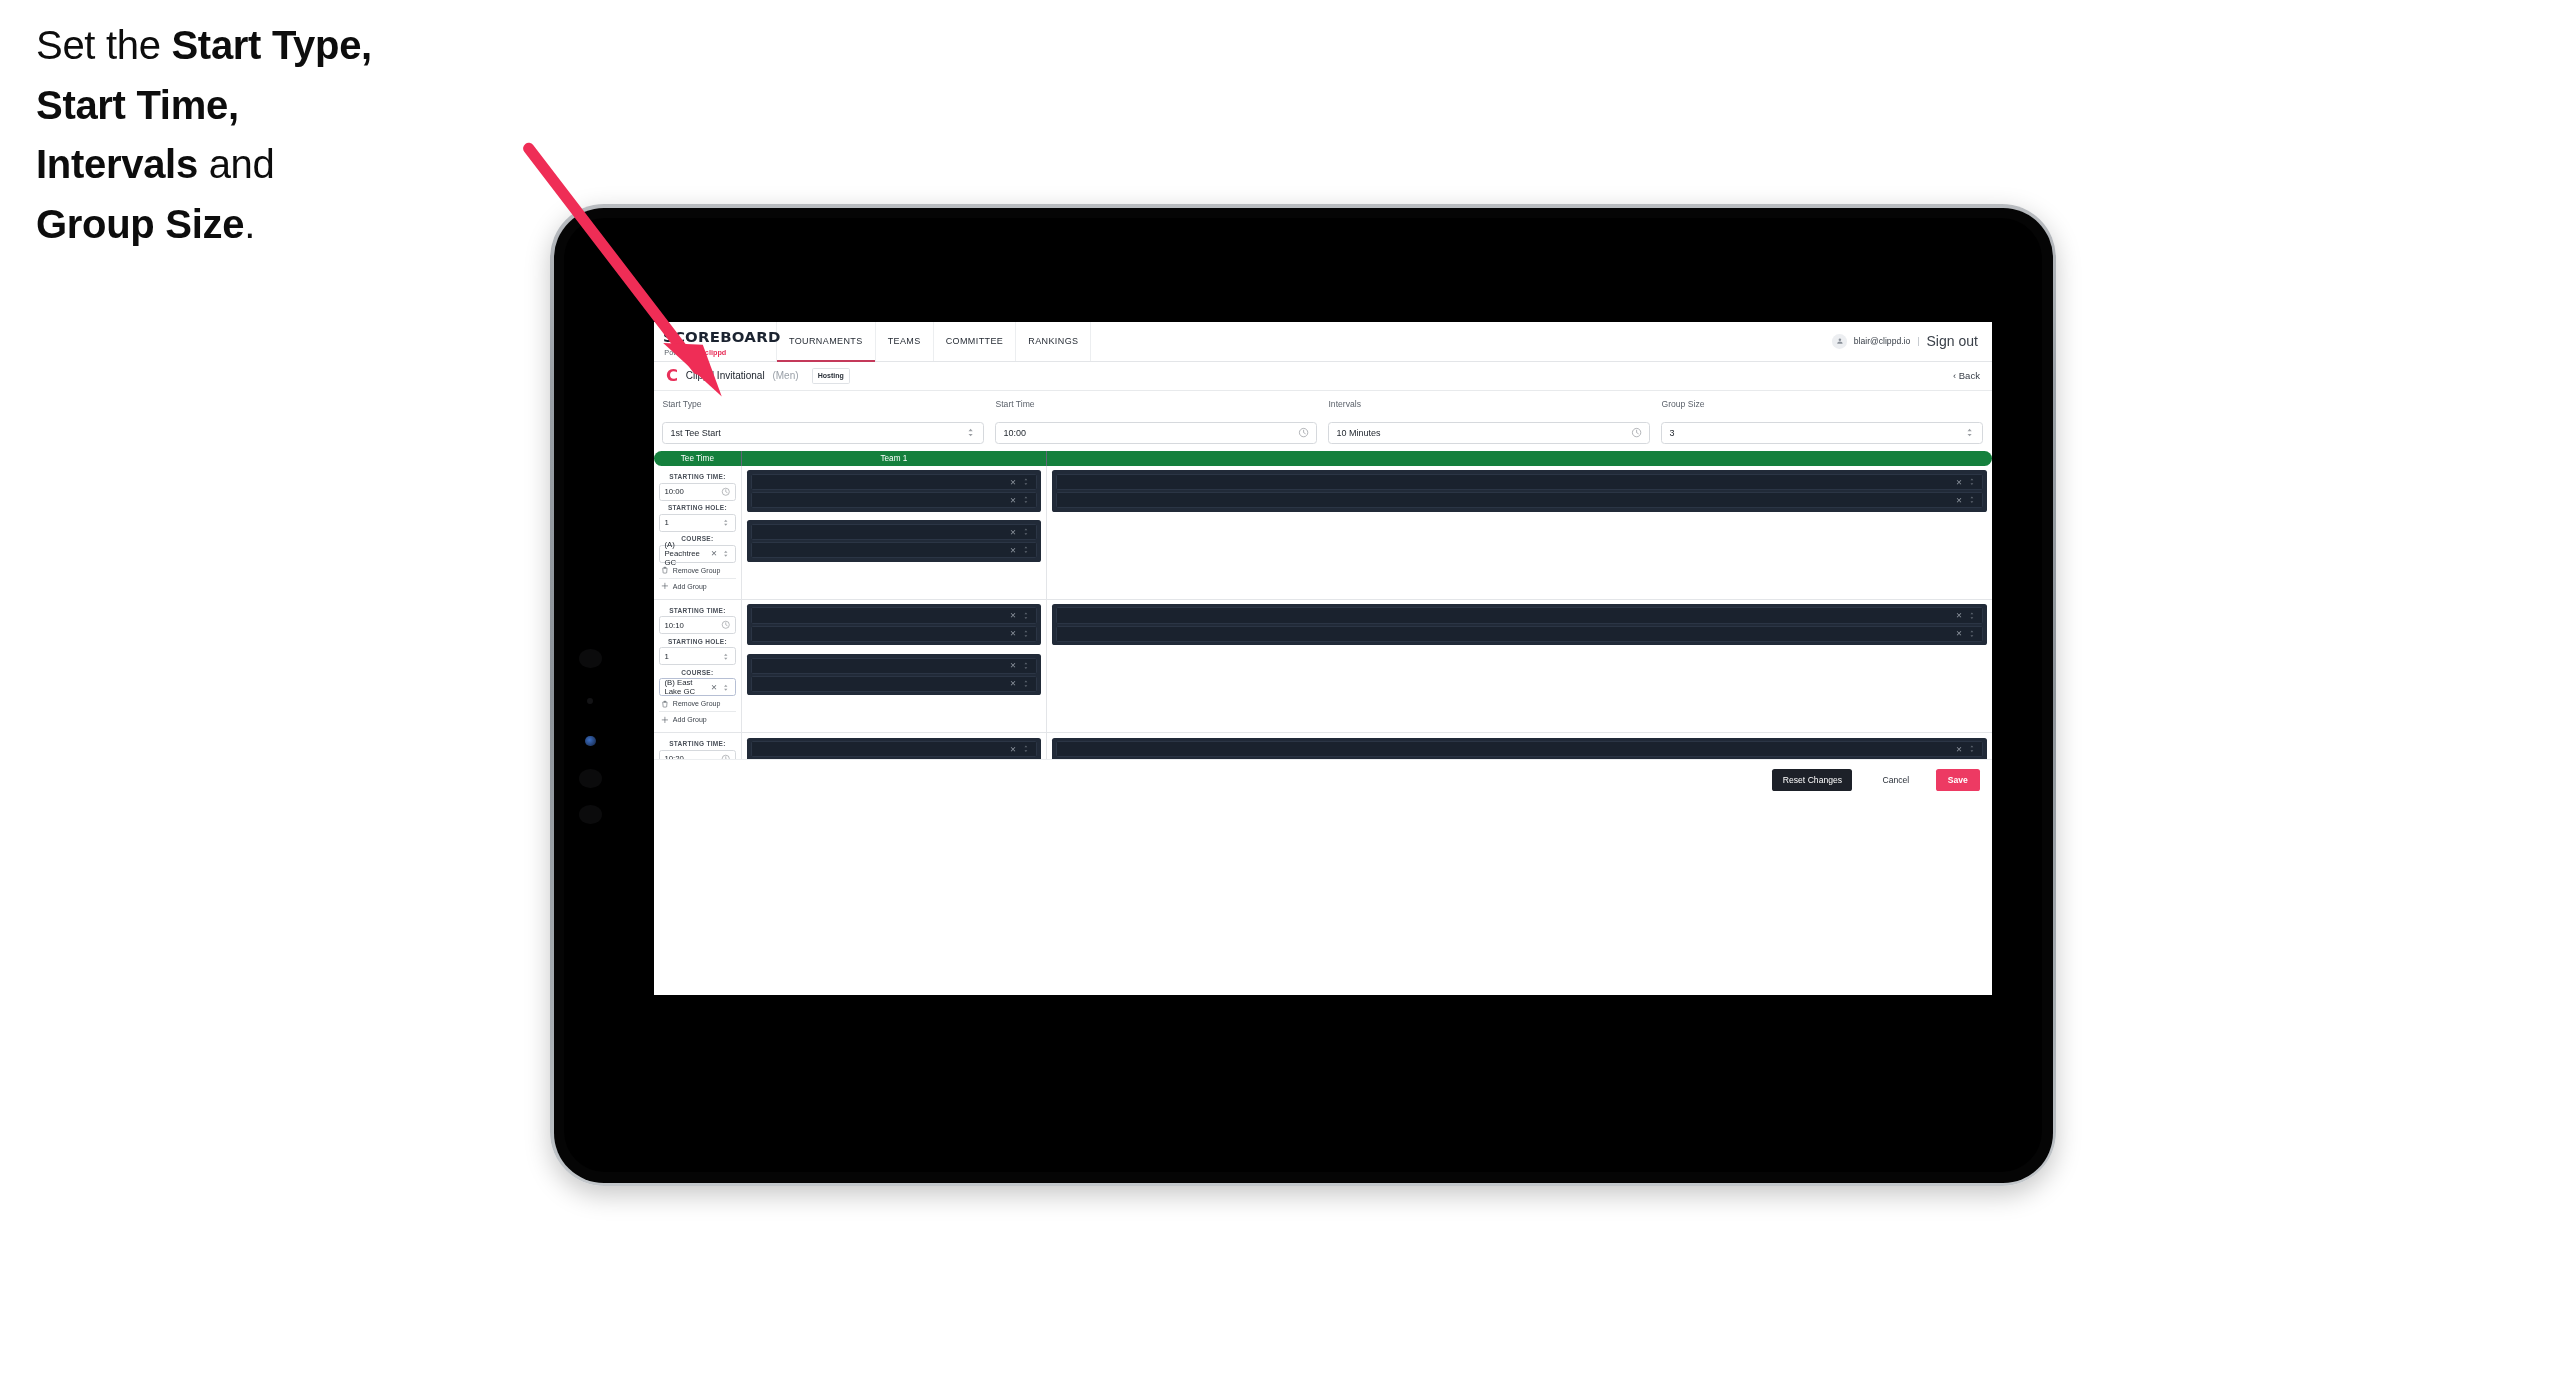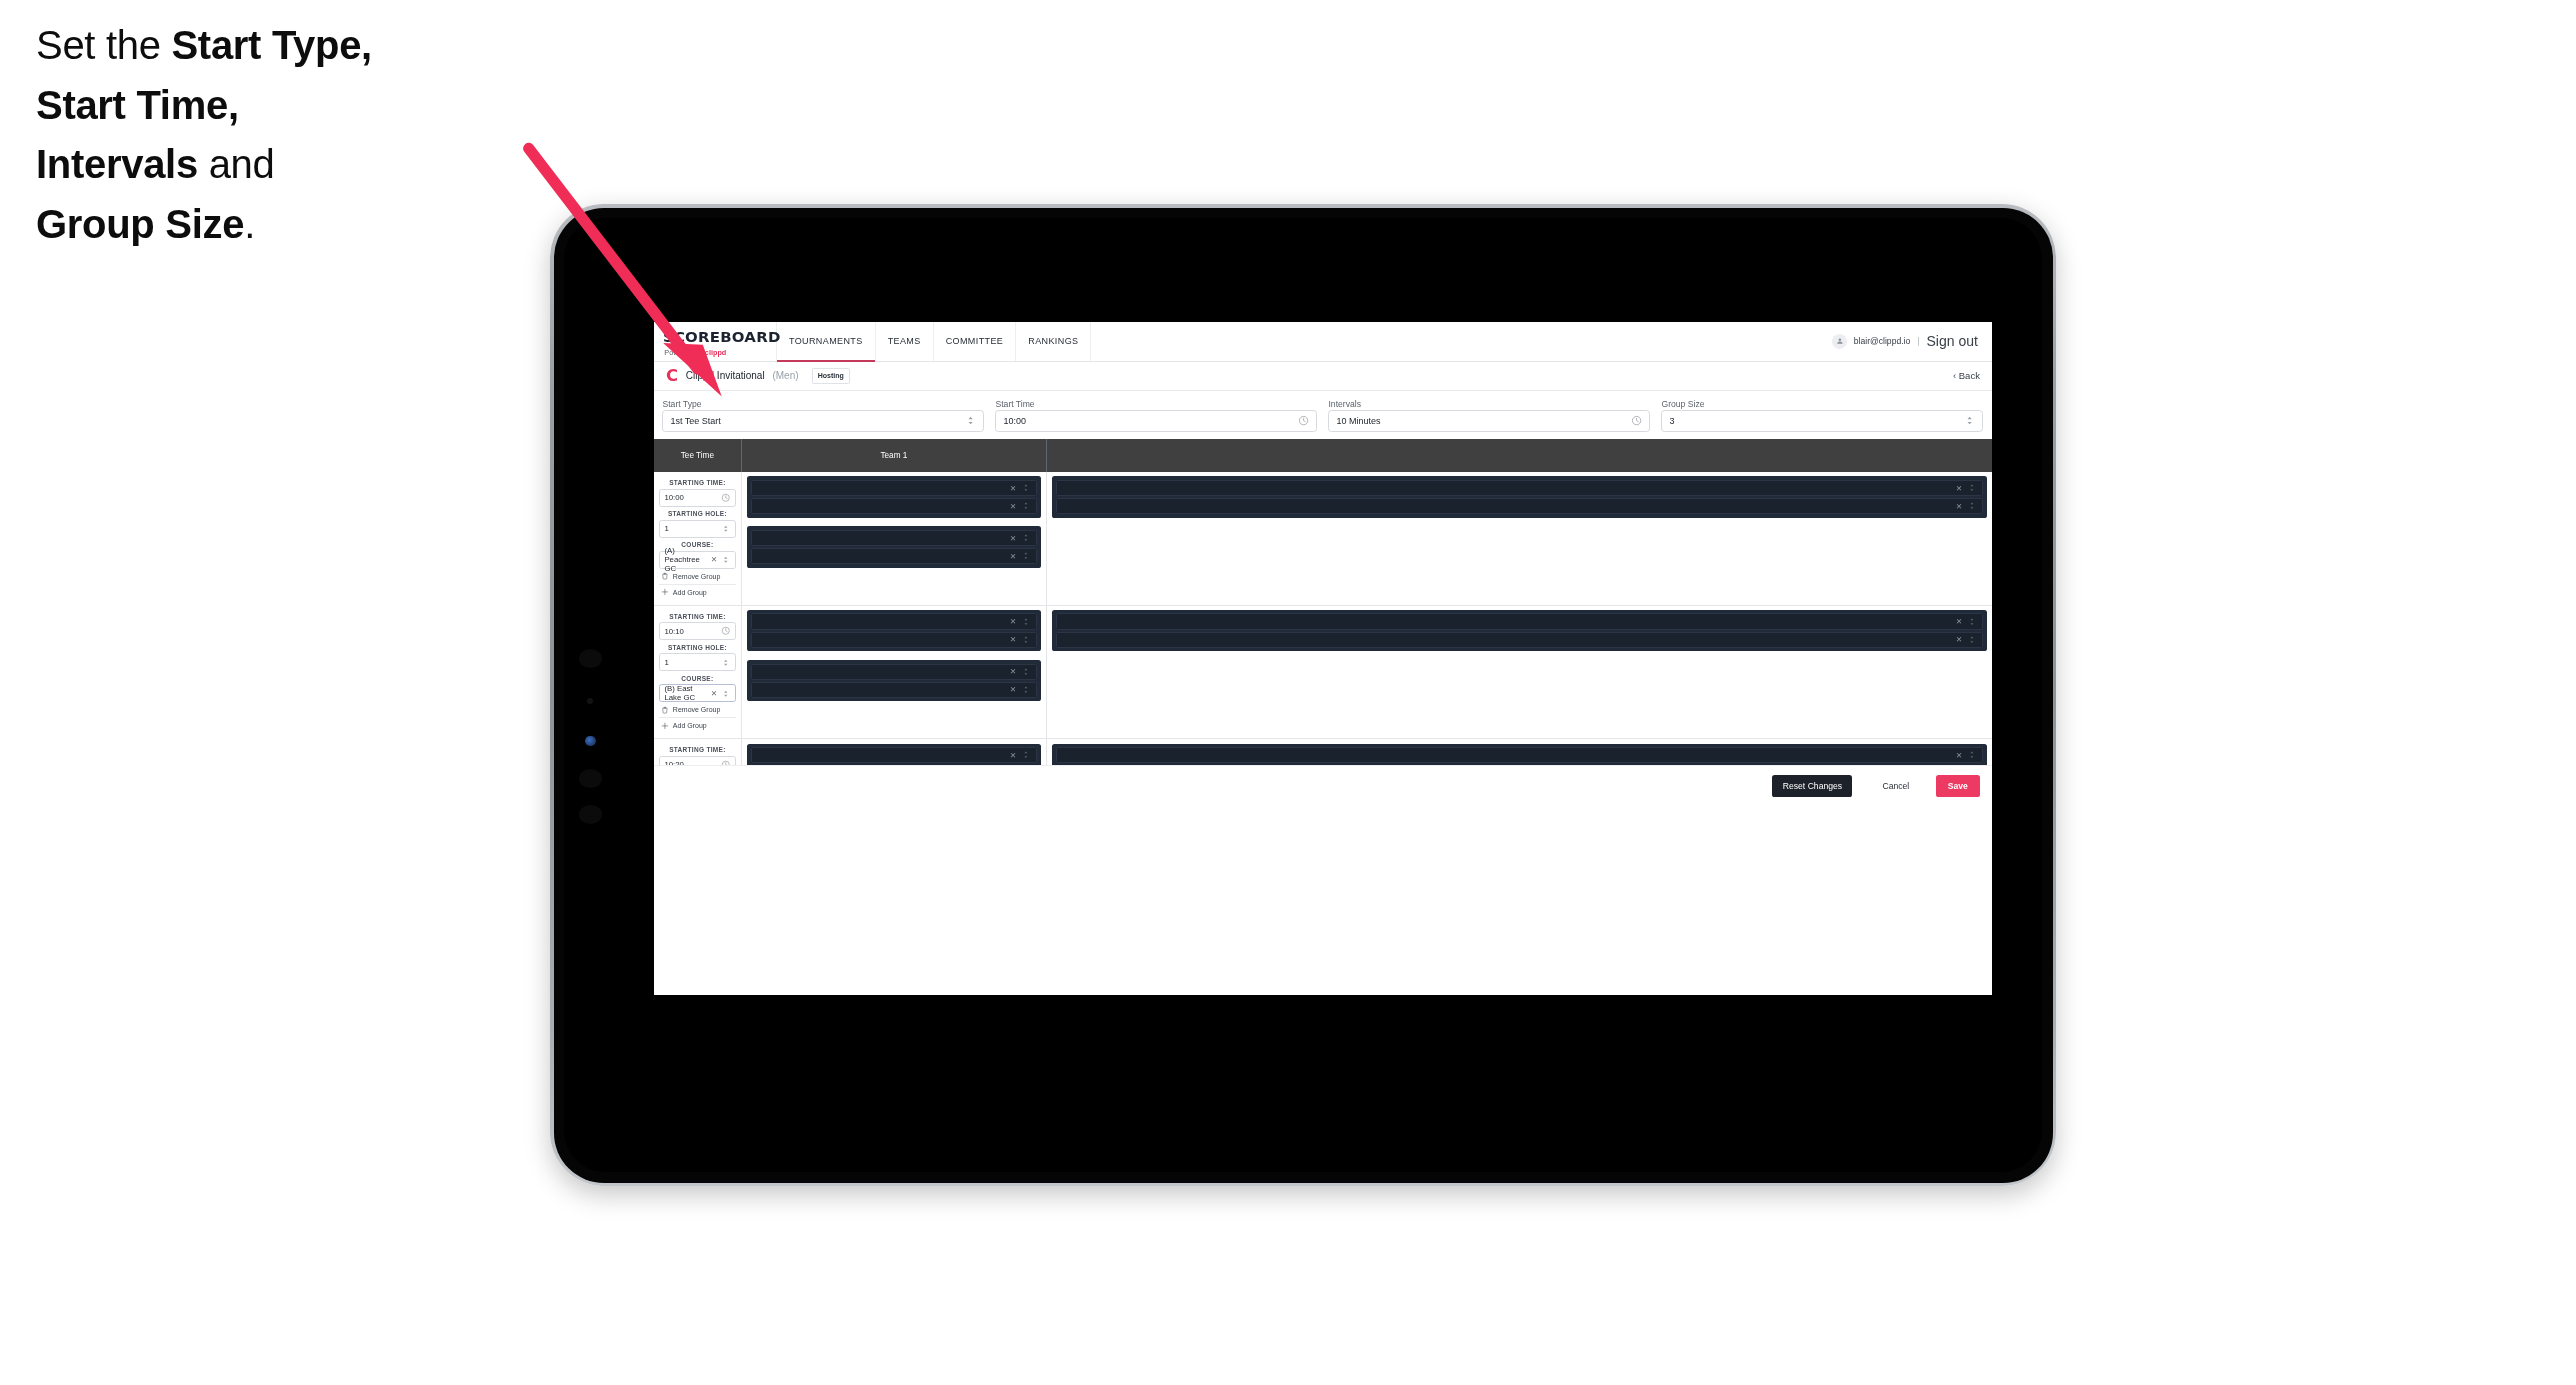--- a/index.html
+++ b/index.html
@@ -112,31 +112,31 @@
     background: #fff; margin-left: 5.2px;
   }
   .crumb-spacer { flex: 1; }
   .c-back { font-size: 9.5px; color: #3a4049; cursor: pointer; }
 
   
   .controls {
     display: flex; padding: 7.8px 8.6px 7px 8.6px; gap: 11.2px; background: #fff;
   }
   .ctrl { flex: 1; }
-  .ctrl-label { font-size: 8.6px; color: #5c626b; margin-bottom: 1px; }
+  .ctrl-label { font-size: 8.6px; color: #5c626b; margin-bottom: 13px; }
   .ctrl-box {
     height: 22.4px; border: 0.9px solid #d6d9dd; border-radius: 3.5px;
     background: #fff; display: flex; align-items: center;
     padding: 0 7px; cursor: pointer;
   }
   .ctrl-val { flex: 1; font-size: 9px; color: #1e242c; }
   .ico { width: 11.2px; height: 11.2px; flex: none; opacity: .55; }
 
   
-  .thead { display: flex; height: 33px; background: #404040; }
+  .thead { display: flex; height: 15px; background: #15803d; border-radius: 10px; }
   .th {
     display: flex; align-items: center; justify-content: center;
     font-size: 8.2px; color: #fff; border-right: 0.9px solid #606877;
   }
   .th.tee { width: 88px; }
   .th.t1 { width: 305px; }
   .th.t2 { flex: 1; border-right: none; }
 
   
   .tbody { height: 293px; overflow: hidden; position: relative; }

